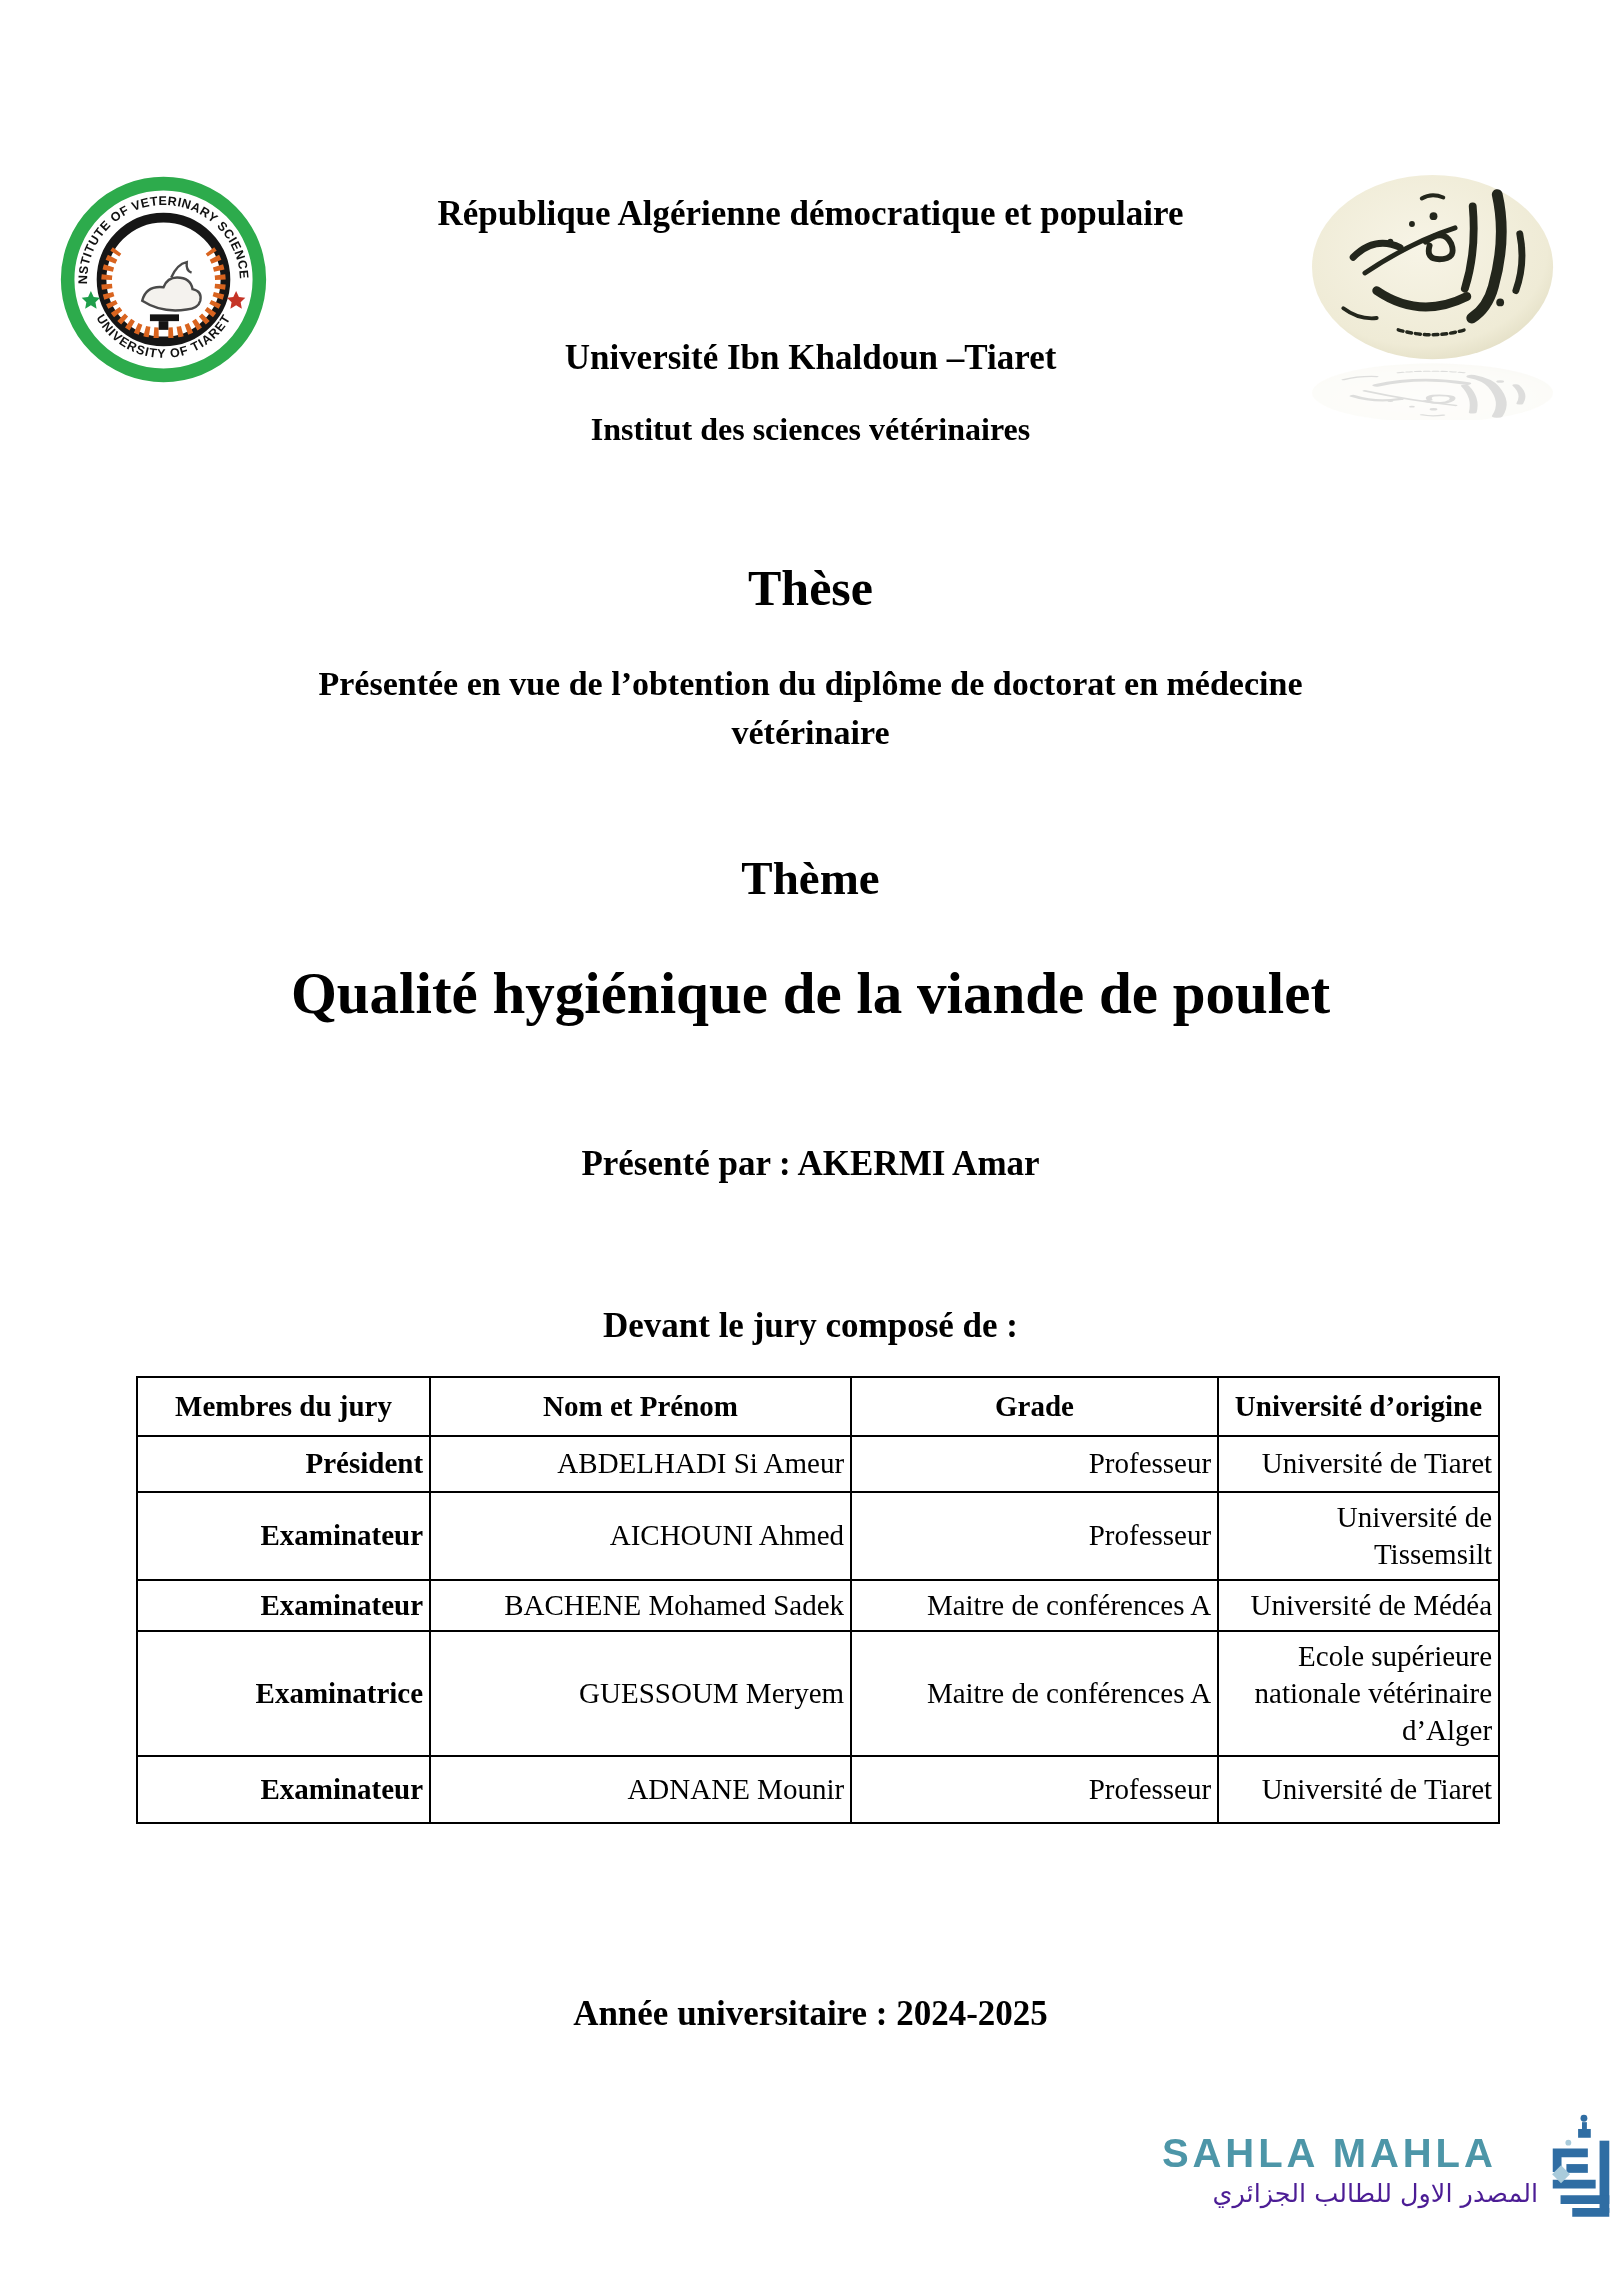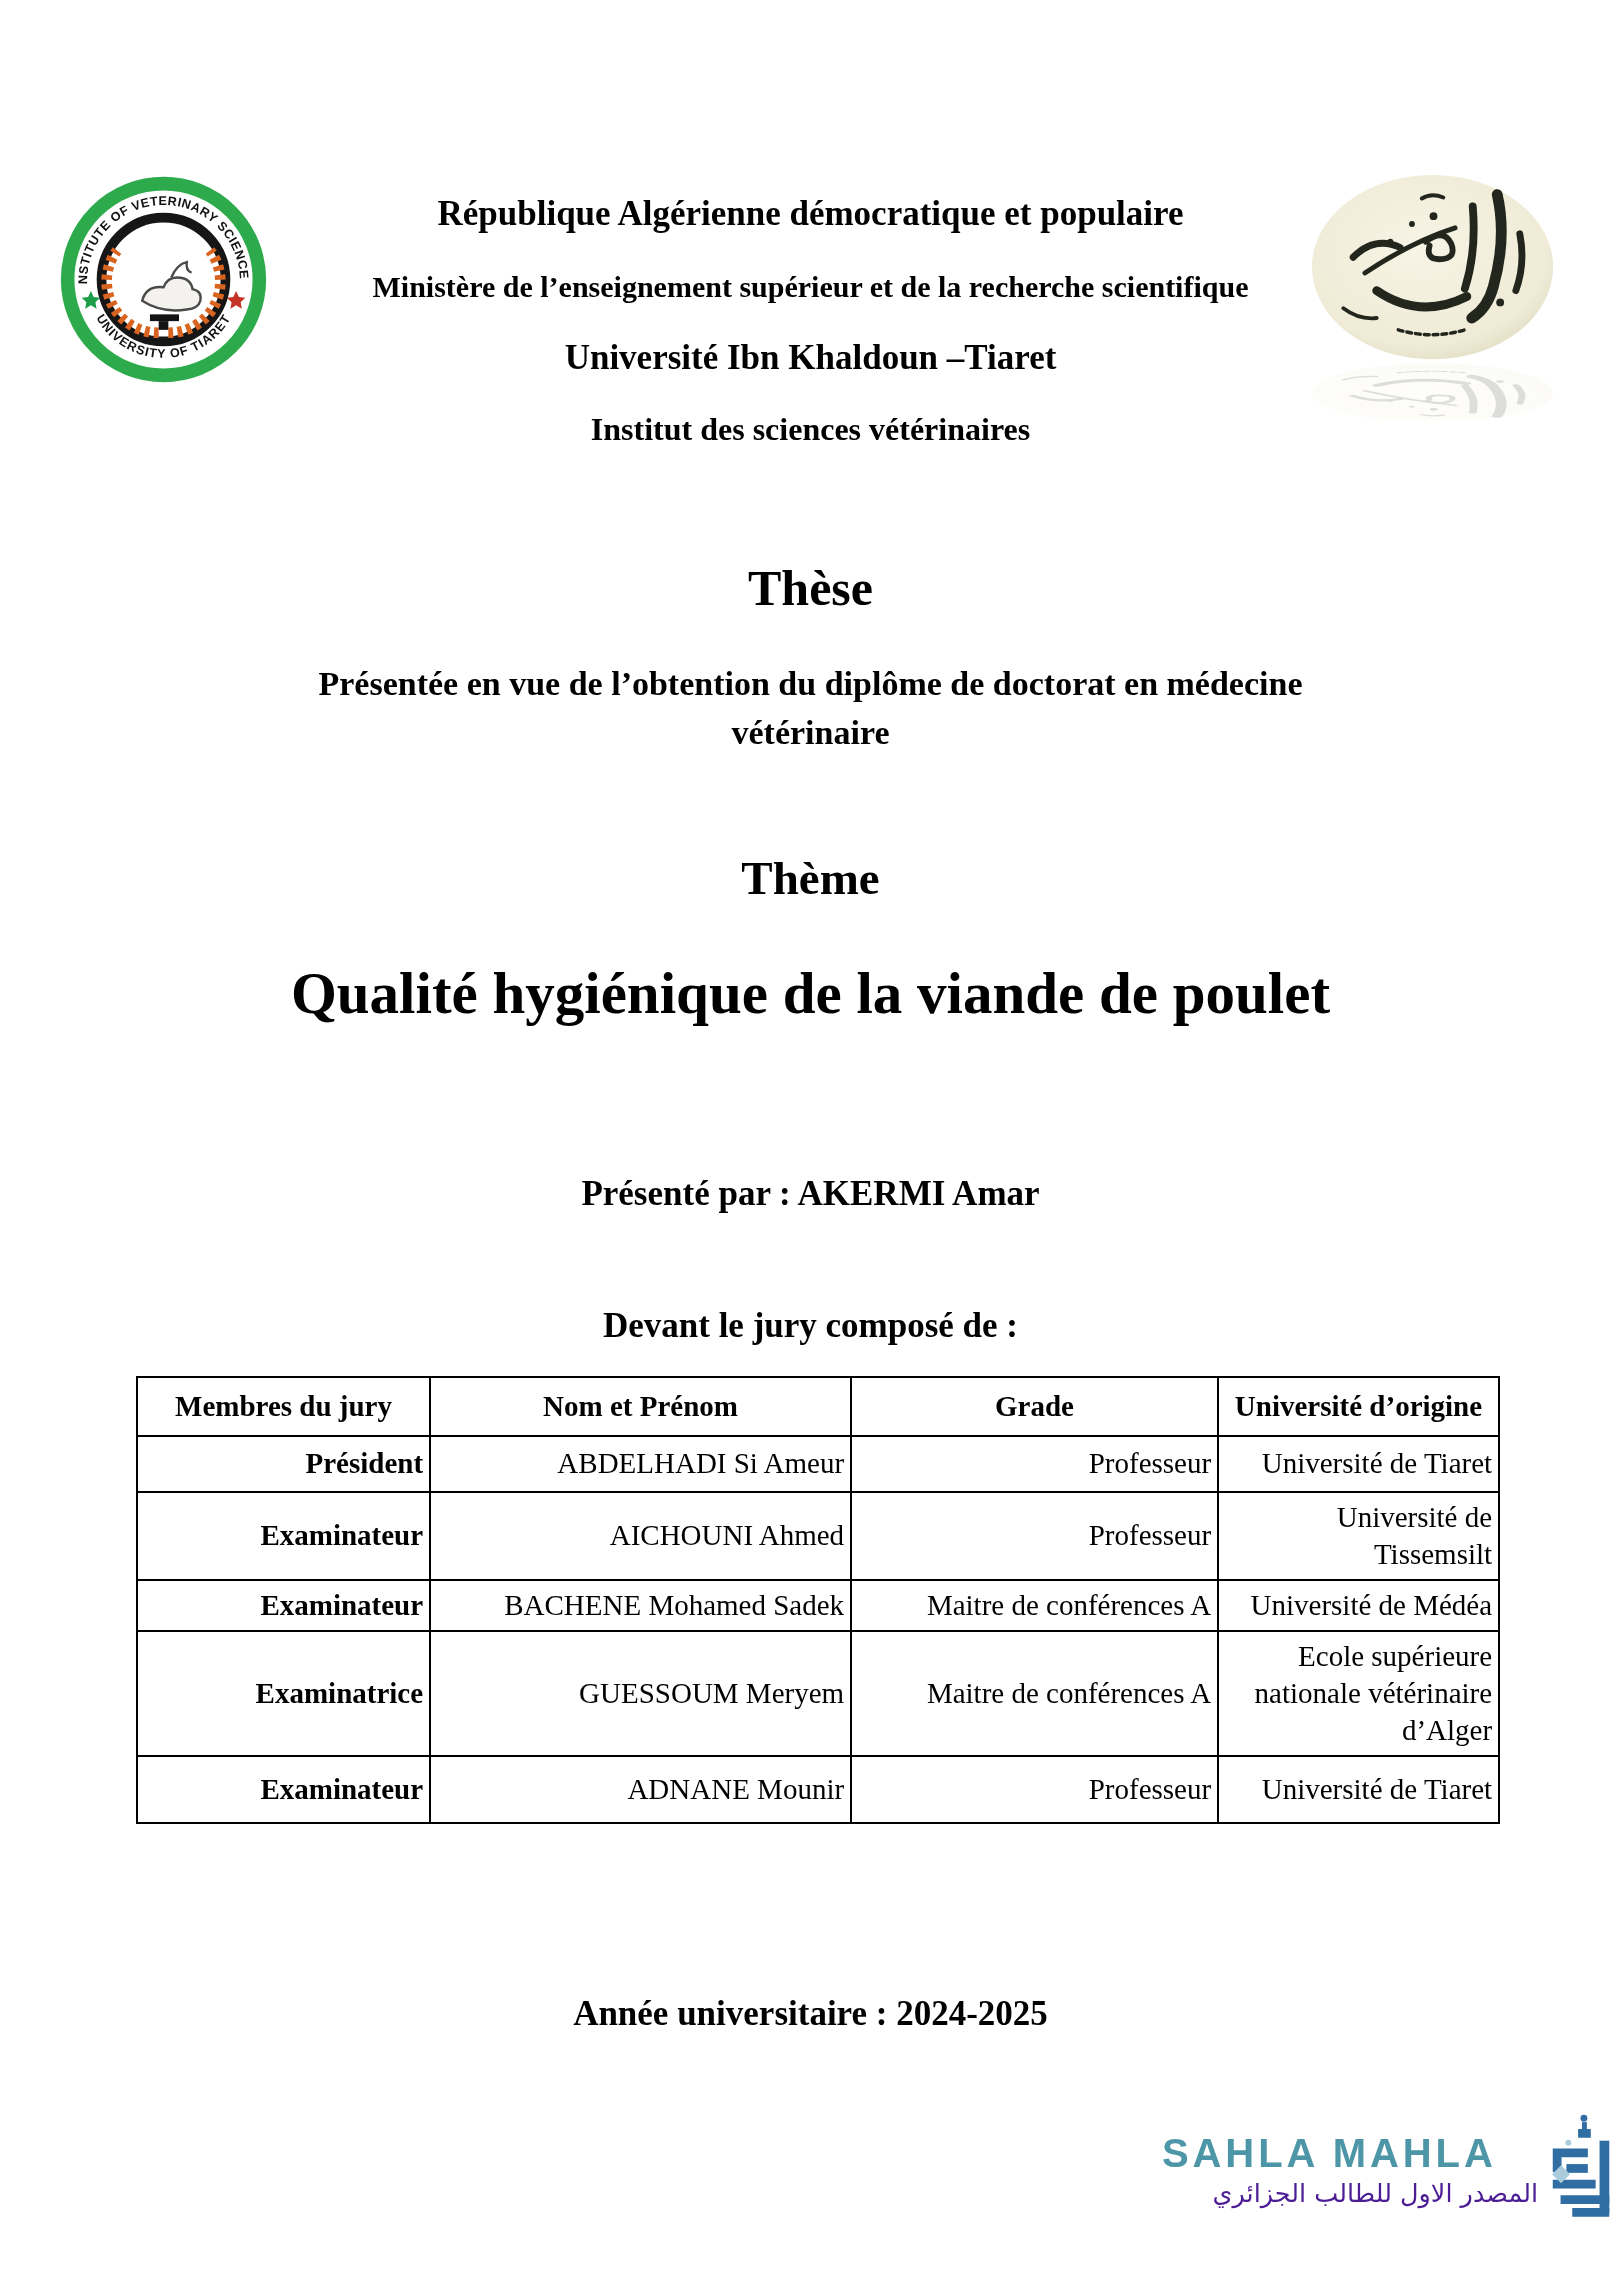--- a/index.html
+++ b/index.html
@@ -11,21 +11,21 @@
   .cline{position:absolute;left:0;width:100%;text-align:center;font-weight:bold;white-space:nowrap;}
   .h-line1{top:194px;font-size:35px;}
   .h-line2{top:270px;font-size:30px;}
   .h-line3{top:338px;font-size:35px;}
   .h-line4{top:411px;font-size:32px;}
   .these{top:559px;font-size:50px;}
   .presentation{position:absolute;left:0;top:659px;width:100%;text-align:center;
     font-weight:bold;font-size:34px;line-height:49px;}
   .theme{top:851px;font-size:47px;}
   .main-title{top:959px;font-size:59px;}
-  .presented-by{top:1174px;font-size:35px;}
+  .presented-by{top:1144px;font-size:35px;}
   .jury-heading{top:1306px;font-size:35px;}
   .acad-year{top:1994px;font-size:35px;}
 
   .seal{position:absolute;left:57px;top:173px;width:213px;height:213px;}
   .emblem{position:absolute;left:1306px;top:173px;width:257px;height:247px;}
 
   table.jury{
     position:absolute;left:136px;top:1376px;width:1362px;
     border-collapse:collapse;table-layout:fixed;
     font-size:29px;line-height:1.28;
@@ -114,21 +114,20 @@
         </g>
       </defs>
       <use href="#khaldounMain"></use>
       <g transform="translate(0,255) scale(1,-0.32)" opacity="0.15">
         <use href="#khaldounMain"></use>
       </g>
     </svg>
   </div>
 
   <div class="cline h-line1">République Algérienne démocratique et populaire</div>
-  <div class="cline h-line2">Ministère de l’enseignement supérieur et de la recherche scientifique</div>
   <div class="cline h-line3">Université Ibn Khaldoun –Tiaret</div>
   <div class="cline h-line4">Institut des sciences vétérinaires</div>
 
   <div class="cline these">Thèse</div>
   <div class="presentation">
     <div>Présentée en vue de l’obtention du diplôme de doctorat en médecine</div>
     <div>vétérinaire</div>
   </div>
   <div class="cline theme">Thème</div>
   <div class="cline main-title">Qualité hygiénique de la viande de poulet</div>

